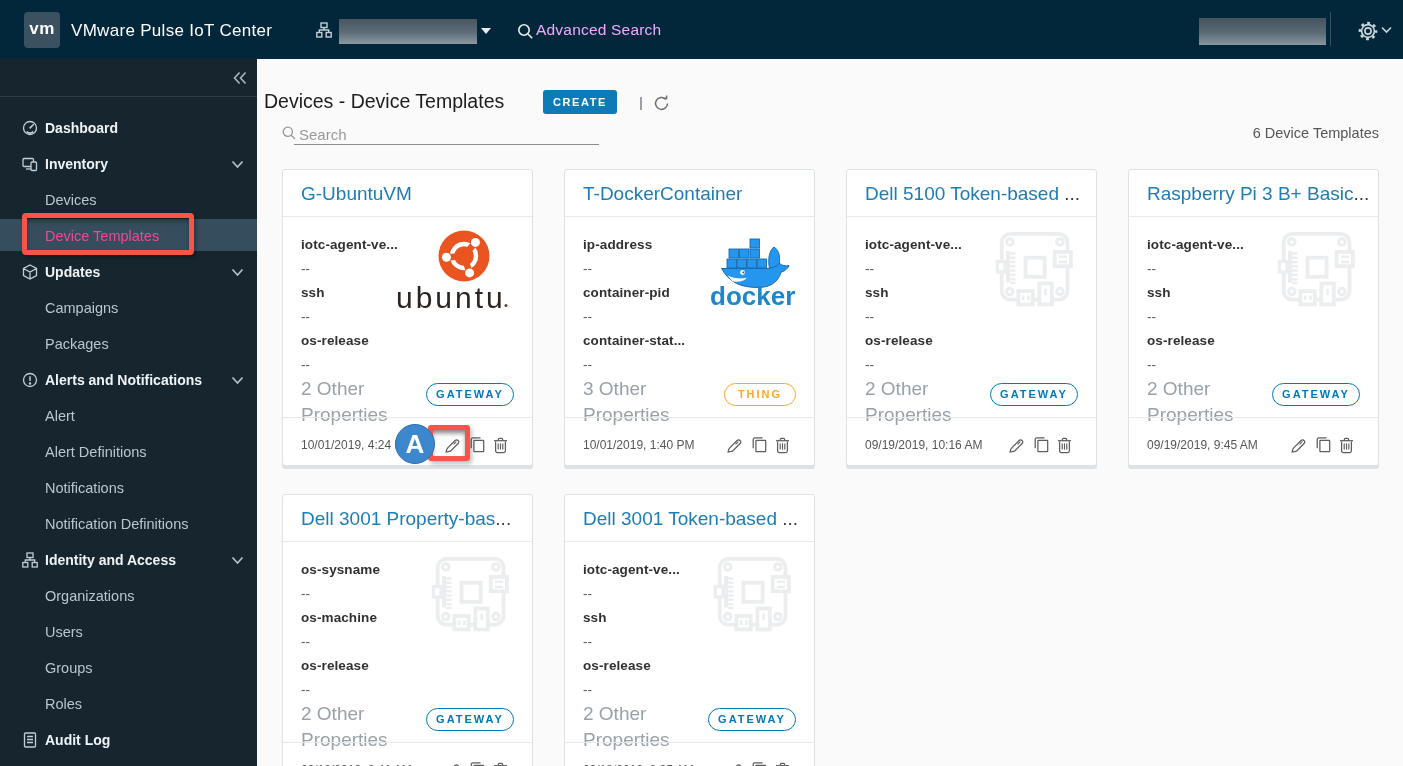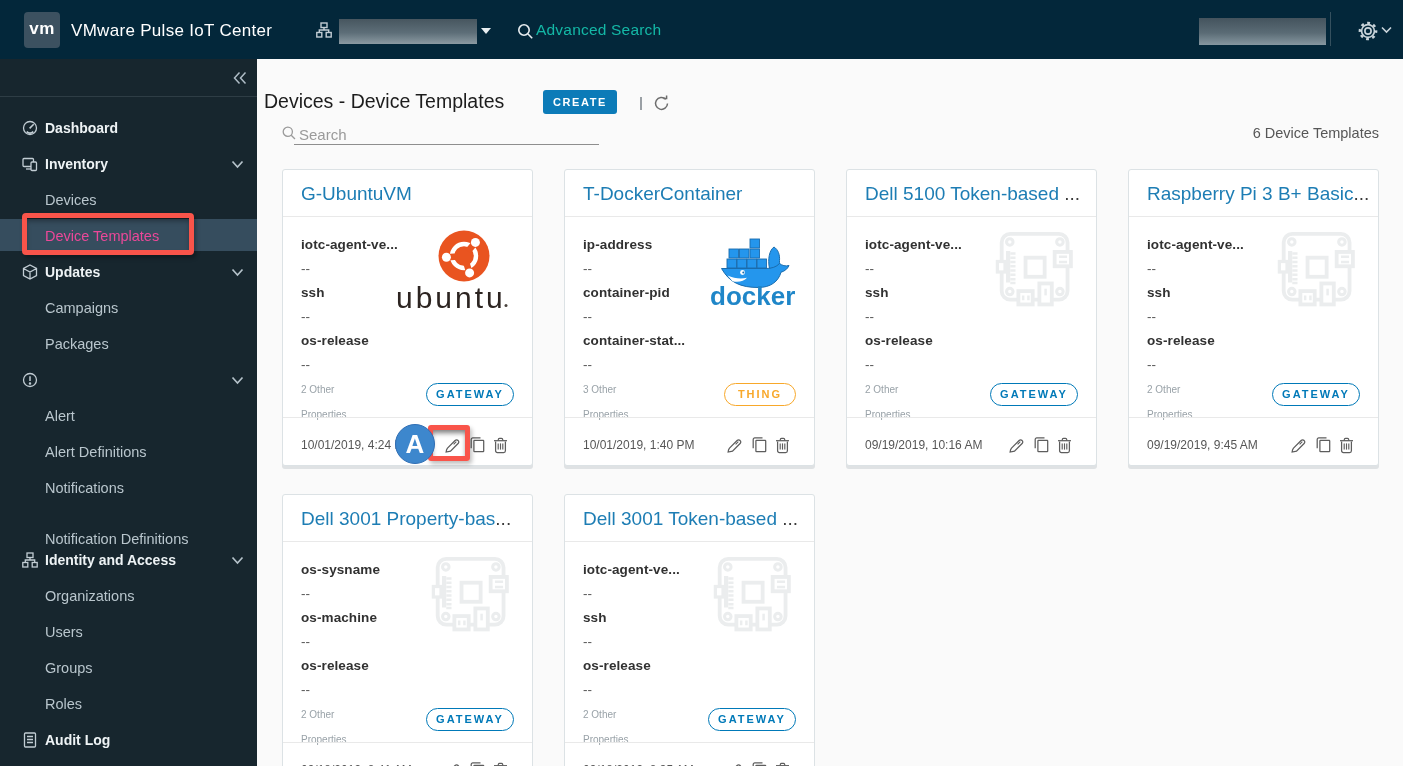--- a/index.html
+++ b/index.html
@@ -7,21 +7,21 @@
 body { font-family:"Liberation Sans", sans-serif; position:relative; background:#fafafa; }
 #stage { position:absolute; top:0; left:0; width:1403px; height:766px; overflow:hidden; }
 
 
 #topbar { position:absolute; top:0; left:0; width:1403px; height:59px; background:#03273a; }
 #vmbox { position:absolute; left:24px; top:12px; width:36px; height:36px; background:#3c5160; border-radius:4px; color:#fff; font-weight:bold; font-size:17px; text-align:center; line-height:34px; letter-spacing:0.5px; }
 #prodname { position:absolute; left:71px; top:21px; font-size:17px; color:#ffffff; letter-spacing:0.3px; }
 #orgicon { position:absolute; left:316px; top:22px; }
 #orgbox { position:absolute; left:339px; top:19px; width:138px; height:25px; background:linear-gradient(180deg,#47565f 0%,#5d6e78 55%,#8b9aa2 100%); }
 #orgcaret { position:absolute; left:481px; top:28px; width:0; height:0; border-left:5px solid transparent; border-right:5px solid transparent; border-top:6px solid #e8eef1; }
-#advsearch { position:absolute; left:536px; top:21px; font-size:15.5px; color:#14b8a6; letter-spacing:0.2px; }
+#advsearch { position:absolute; left:536px; top:21px; font-size:15.5px; color:#f0abfc; letter-spacing:0.2px; }
 #asicon { position:absolute; left:517px; top:23px; }
 #userbox { position:absolute; left:1199px; top:18px; width:127px; height:27px; background:linear-gradient(180deg,#44535d 0%,#5a6b75 55%,#8697a0 100%); }
 #topsep { position:absolute; left:1330px; top:12px; width:1px; height:34px; background:#35505e; }
 #gear { position:absolute; left:1357px; top:20px; }
 #gearchev { position:absolute; left:1381px; top:26px; }
 
 
 #sidebar { position:absolute; top:59px; left:0; width:257px; height:707px; background:#17262e; }
 
 #sbdivider { position:absolute; left:0; top:37px; width:257px; height:1px; background:#2e3d45; }
@@ -44,21 +44,21 @@
 #searchline { position:absolute; left:37px; top:85px; width:305px; height:1px; background:#8e8e8e; }
 #counttxt { position:absolute; left:990px; top:66px; width:132px; text-align:right; font-size:14.5px; color:#565656; }
 
 
 .card { position:absolute; width:251px; height:297px; background:#fff; border:1px solid #dce2e5; border-radius:3px; box-shadow:0 3px 0 0 #dfe2e4; }
 .ctitle { position:absolute; left:18px; top:13px; width:220px; font-size:19px; color:#1d7db4; white-space:nowrap; }
 .ctitle .ell { color:#3a3a3a; }
 .chdiv { position:absolute; left:0; top:46px; width:249px; height:1px; background:#e9e9e9; }
 .cprops { position:absolute; left:18px; top:63px; width:140px; font-size:13.5px; line-height:24px; color:#565656; }
 .cprops b { color:#313131; font-weight:bold; letter-spacing:0.1px; }
-.cprops .oth { font-size:10px; color:#99a2a8;text-align:right; }
+.cprops .oth { font-size:19px; color:#99a2a8;text-align:right; }
 .pill { position:absolute; top:213px; right:18px; height:23px; border-radius:11.5px; font-size:11px; font-weight:bold; letter-spacing:2px; text-align:center; line-height:21px; }
 .pill.gw { width:88px; color:#0079b8; border:1.5px solid #0079b8; }
 .pill.th { width:72px; color:#f8a82a; border:1.5px solid #f8a82a; }
 .cfdiv { position:absolute; left:0; top:247px; width:249px; height:1px; background:#e9e9e9; }
 .cdate { position:absolute; left:18px; top:268px; font-size:12px; color:#565656; white-space:nowrap; }
 .cico { position:absolute; top:266px; }
 .ipencil { left:161px; } .icopy { left:186px; } .itrash { left:209px; }
 .clogo { position:absolute; }
 
 
@@ -177,34 +177,35 @@
         <span class="txt">Packages</span>
       </div>
     <div class="nav-item" style="top:303px;">
       <svg class="nav-ico" viewBox="0 0 16 16">
           <g fill="none" stroke="#c2cdd4" stroke-width="1.3">
             <circle cx="8" cy="8" r="6.5"></circle>
             <path d="M8 4.2 V9" stroke-width="1.5"></path>
             <circle cx="8" cy="11.4" r="0.6" fill="#c2cdd4"></circle>
           </g>
         </svg>
+      <span class="txt">Alerts and Notifications</span>
       <svg class="nav-chev" width="13" height="9" viewBox="0 0 13 9">
           <path d="M1.5 1.5 L6.5 7 L11.5 1.5" fill="none" stroke="#b5c2ca" stroke-width="1.7"></path>
         </svg>
     </div>
     <div class="nav-sub" style="top:339px;">
         <span class="txt">Alert</span>
       </div>
     <div class="nav-sub" style="top:375px;">
         <span class="txt">Alert Definitions</span>
       </div>
     <div class="nav-sub" style="top:411px;">
         <span class="txt">Notifications</span>
       </div>
-    <div class="nav-sub" style="top:462px;">
+    <div class="nav-sub" style="top:447px;">
         <span class="txt">Notification Definitions</span>
       </div>
     <div class="nav-item" style="top:483px;">
       <svg class="nav-ico" viewBox="0 0 16 16">
           <g fill="none" stroke="#c2cdd4" stroke-width="1.3">
             <rect x="5" y="1" width="6" height="4.5"></rect>
             <rect x="0.8" y="10.5" width="5" height="4.5"></rect>
             <rect x="10.2" y="10.5" width="5" height="4.5"></rect>
             <path d="M8 5.5 V8 M3.3 10.5 V8 H12.7 V10.5"></path>
           </g>

